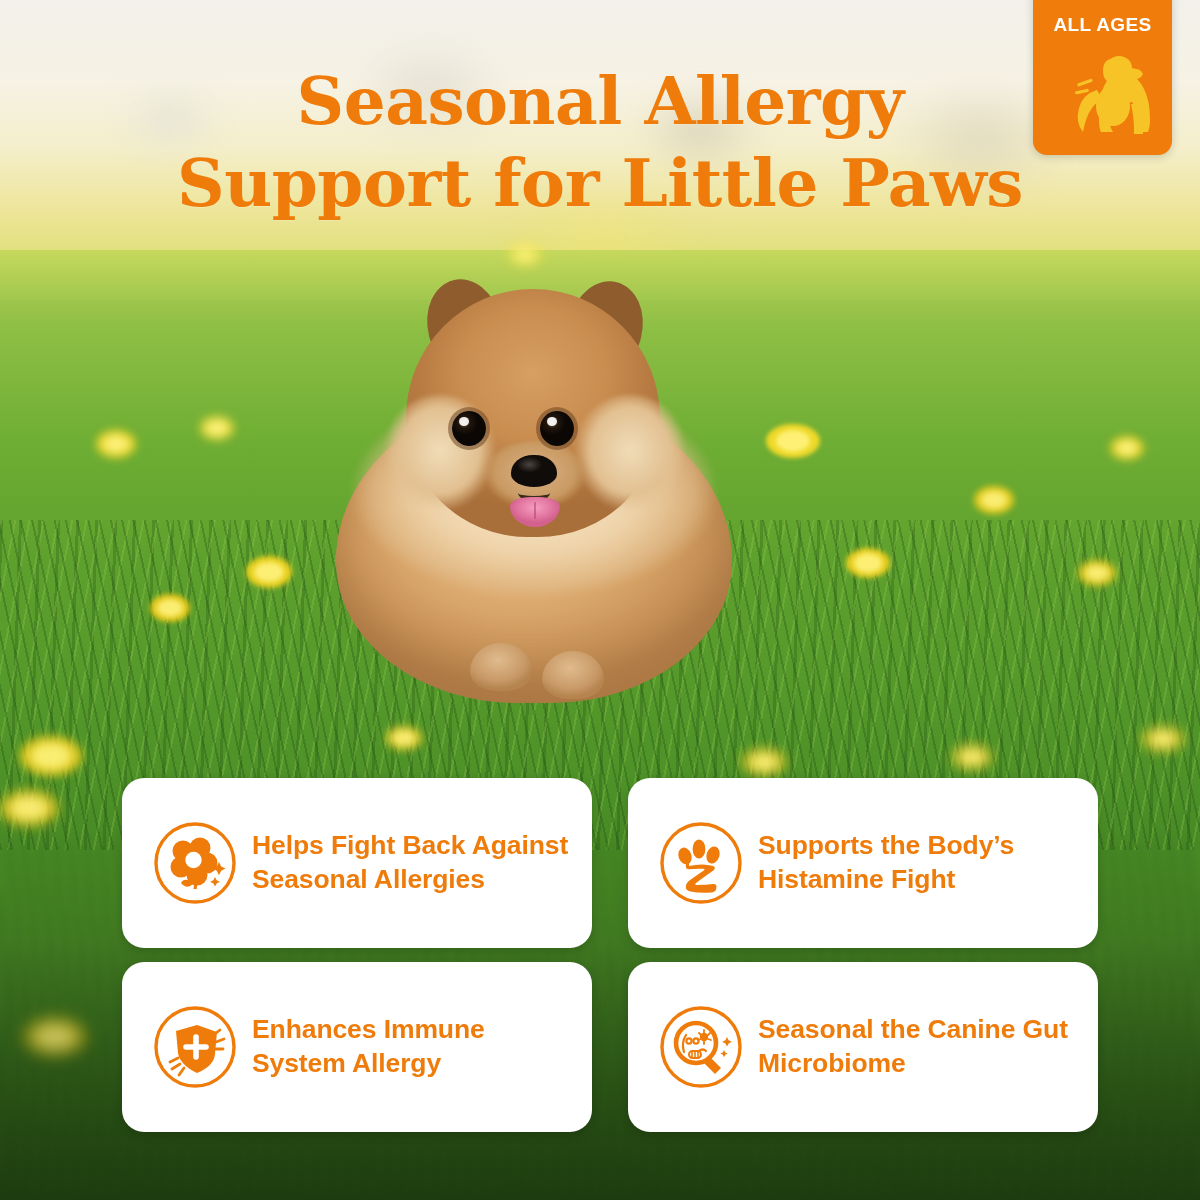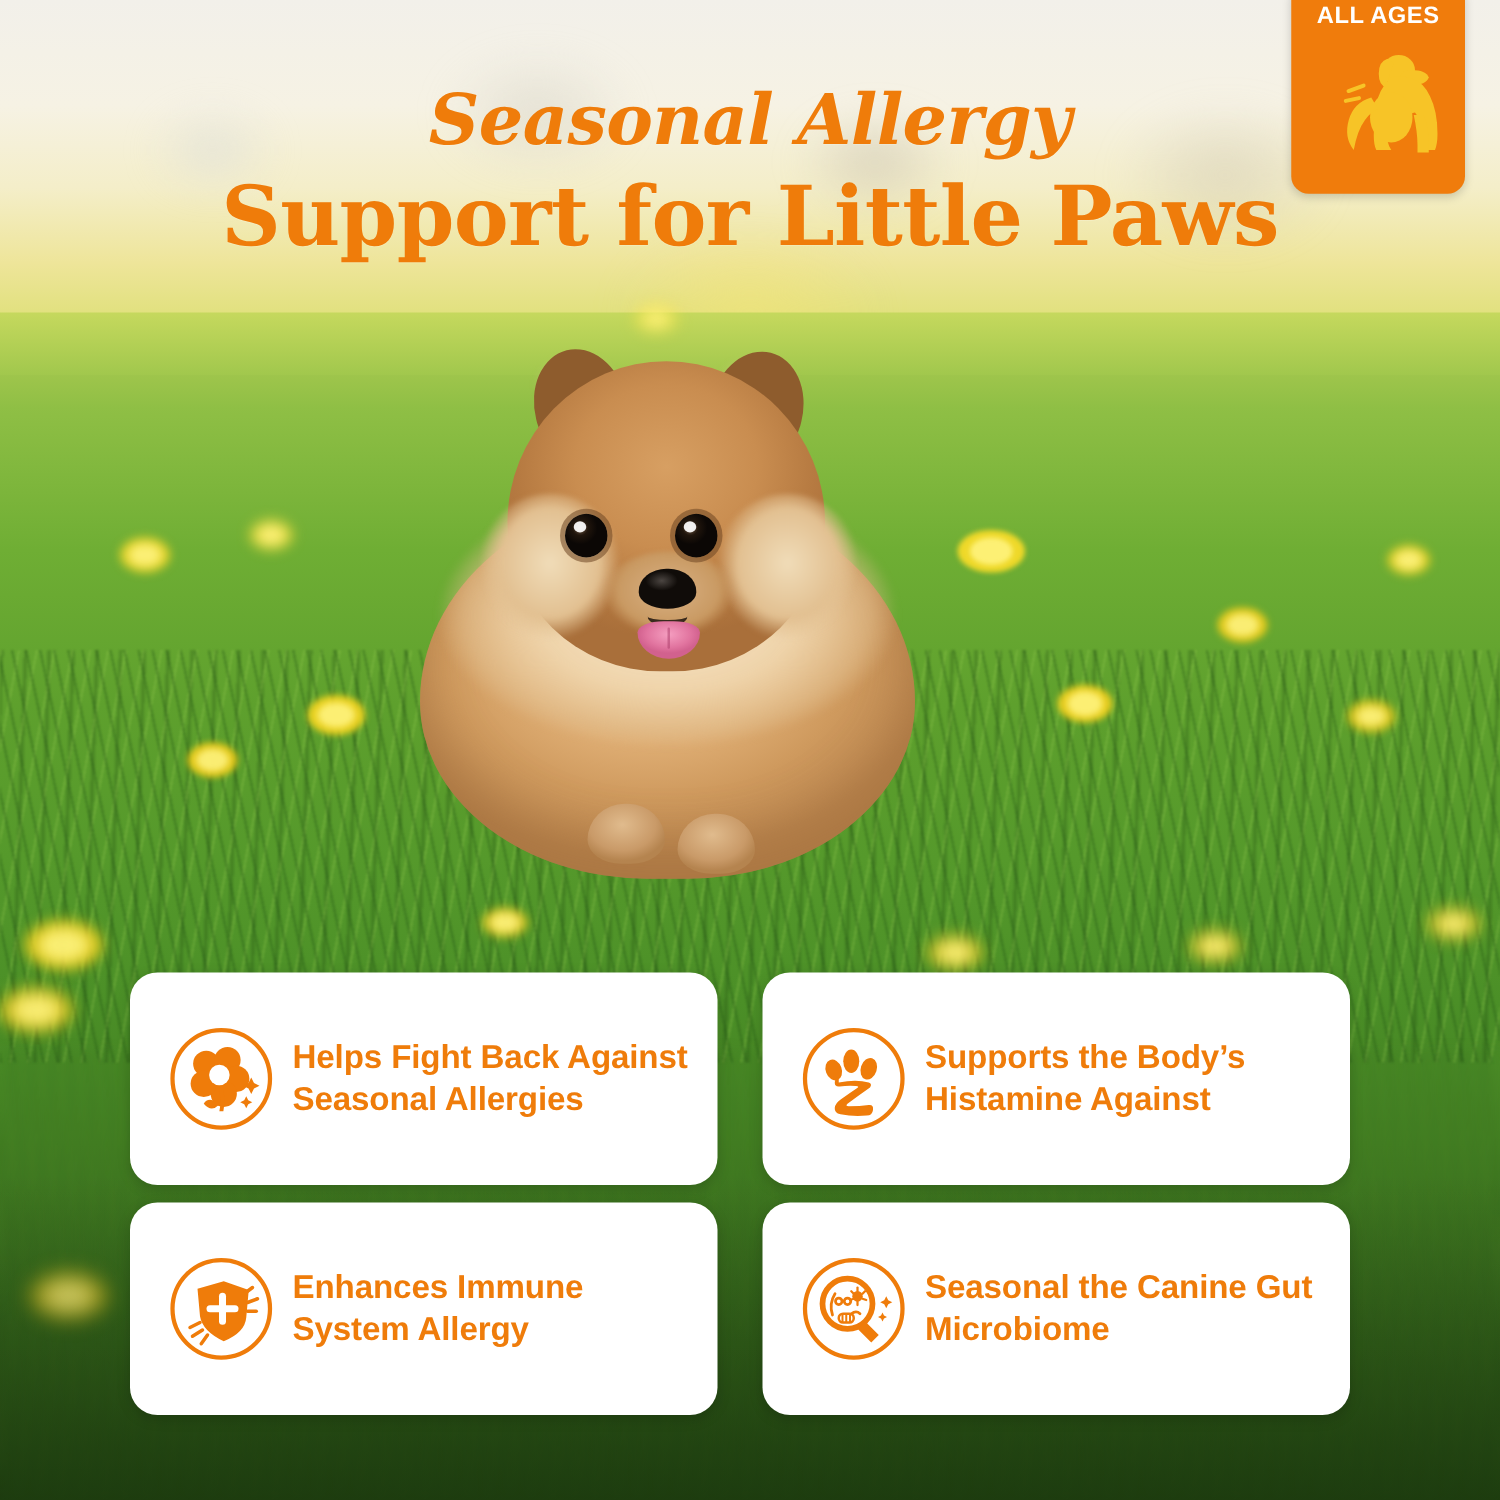--- a/index.html
+++ b/index.html
@@ -206,44 +206,44 @@
     text-align:center; pointer-events:none;
   }
   .title-line{
     font-family:"DejaVu Serif", serif;
     font-weight:700;
     color:#ef7c0a;
     letter-spacing:-.5px;
     line-height:1.0;
     text-shadow:0 1px 0 rgba(255,255,255,.18);
   }
-  .title-line.l1{ font-size:56px;font-style:italic; }
+  .title-line.l1{ font-size:66px; }
   .title-line.l2{ font-size:66px; margin-top:16px; }
 
   
   .badge{
     position:absolute; left:1033px; top:-14px; width:139px; height:169px;
     background:#f07c0c;
     border-radius:14px;
     box-shadow:0 2px 8px rgba(0,0,0,.18);
     display:flex; flex-direction:column; align-items:center;
   }
   .badge-label{
-    margin-top:16px;
+    margin-top:28px;
     color:#ffffff;
     font-size:19px;
     font-weight:700;
     letter-spacing:.4px;
     font-family:"Liberation Sans", sans-serif;
   }
   .badge-dog{ margin-top:6px; }
 
   
   .cards{
-    position:absolute; left:104px; top:778px;
+    position:absolute; left:122px; top:778px;
     width:976px;
     display:grid;
     grid-template-columns:470px 470px;
     grid-template-rows:170px 170px;
     column-gap:36px; row-gap:14px;
   }
   .card{
     background:#ffffff;
     border-radius:22px;
     display:flex; align-items:center;
@@ -387,21 +387,21 @@
           <g fill="#ef7c0a">
             <ellipse cx="27" cy="36" rx="6.4" ry="8.6" transform="rotate(-20 27 36)"></ellipse>
             <ellipse cx="41" cy="29" rx="6.4" ry="9.4"></ellipse>
             <ellipse cx="55" cy="35" rx="6.4" ry="8.8" transform="rotate(18 55 35)"></ellipse>
             <path d="M31 46 q14 -3 24 0 q3 1 1 4 q-10 7 -18 13 q-2 2 1 2 q9 0 16 -1 q4 -0.5 3.4 4
                      q-0.6 4.4 -5 4.4 q-11 1 -21 -1 q-5 -1 -4.6 -5 q0.4 -4 5 -7 q7 -5 13 -9
                      q2 -1.4 -1 -1.6 q-7 -0.4 -13 0.4 q-4 0.5 -4 -3 q0 -3.6 3.2 -4.6 z"></path>
           </g>
         </svg>
       </div>
-      <div class="card-text">Supports the Body’s Histamine Against</div>
+      <div class="card-text">Supports the Body’s Histamine Fight</div>
     </div>
 
     <div class="card">
       <div class="card-icon">
         <svg viewBox="0 0 86 86" width="86" height="86" aria-hidden="true">
           <circle cx="43" cy="43" r="39" fill="none" stroke="#ef7c0a" stroke-width="3.4"></circle>
           <path d="M24 27 l21 -6 l20 7 l-2 22 q-1 12 -18 19 q-17 -8 -19 -20 z" fill="#ef7c0a"></path>
           <g stroke="#ffffff" stroke-width="5.6" stroke-linecap="round">
             <line x1="44" y1="33" x2="44" y2="53"></line>
             <line x1="34" y1="43" x2="54" y2="43"></line>

